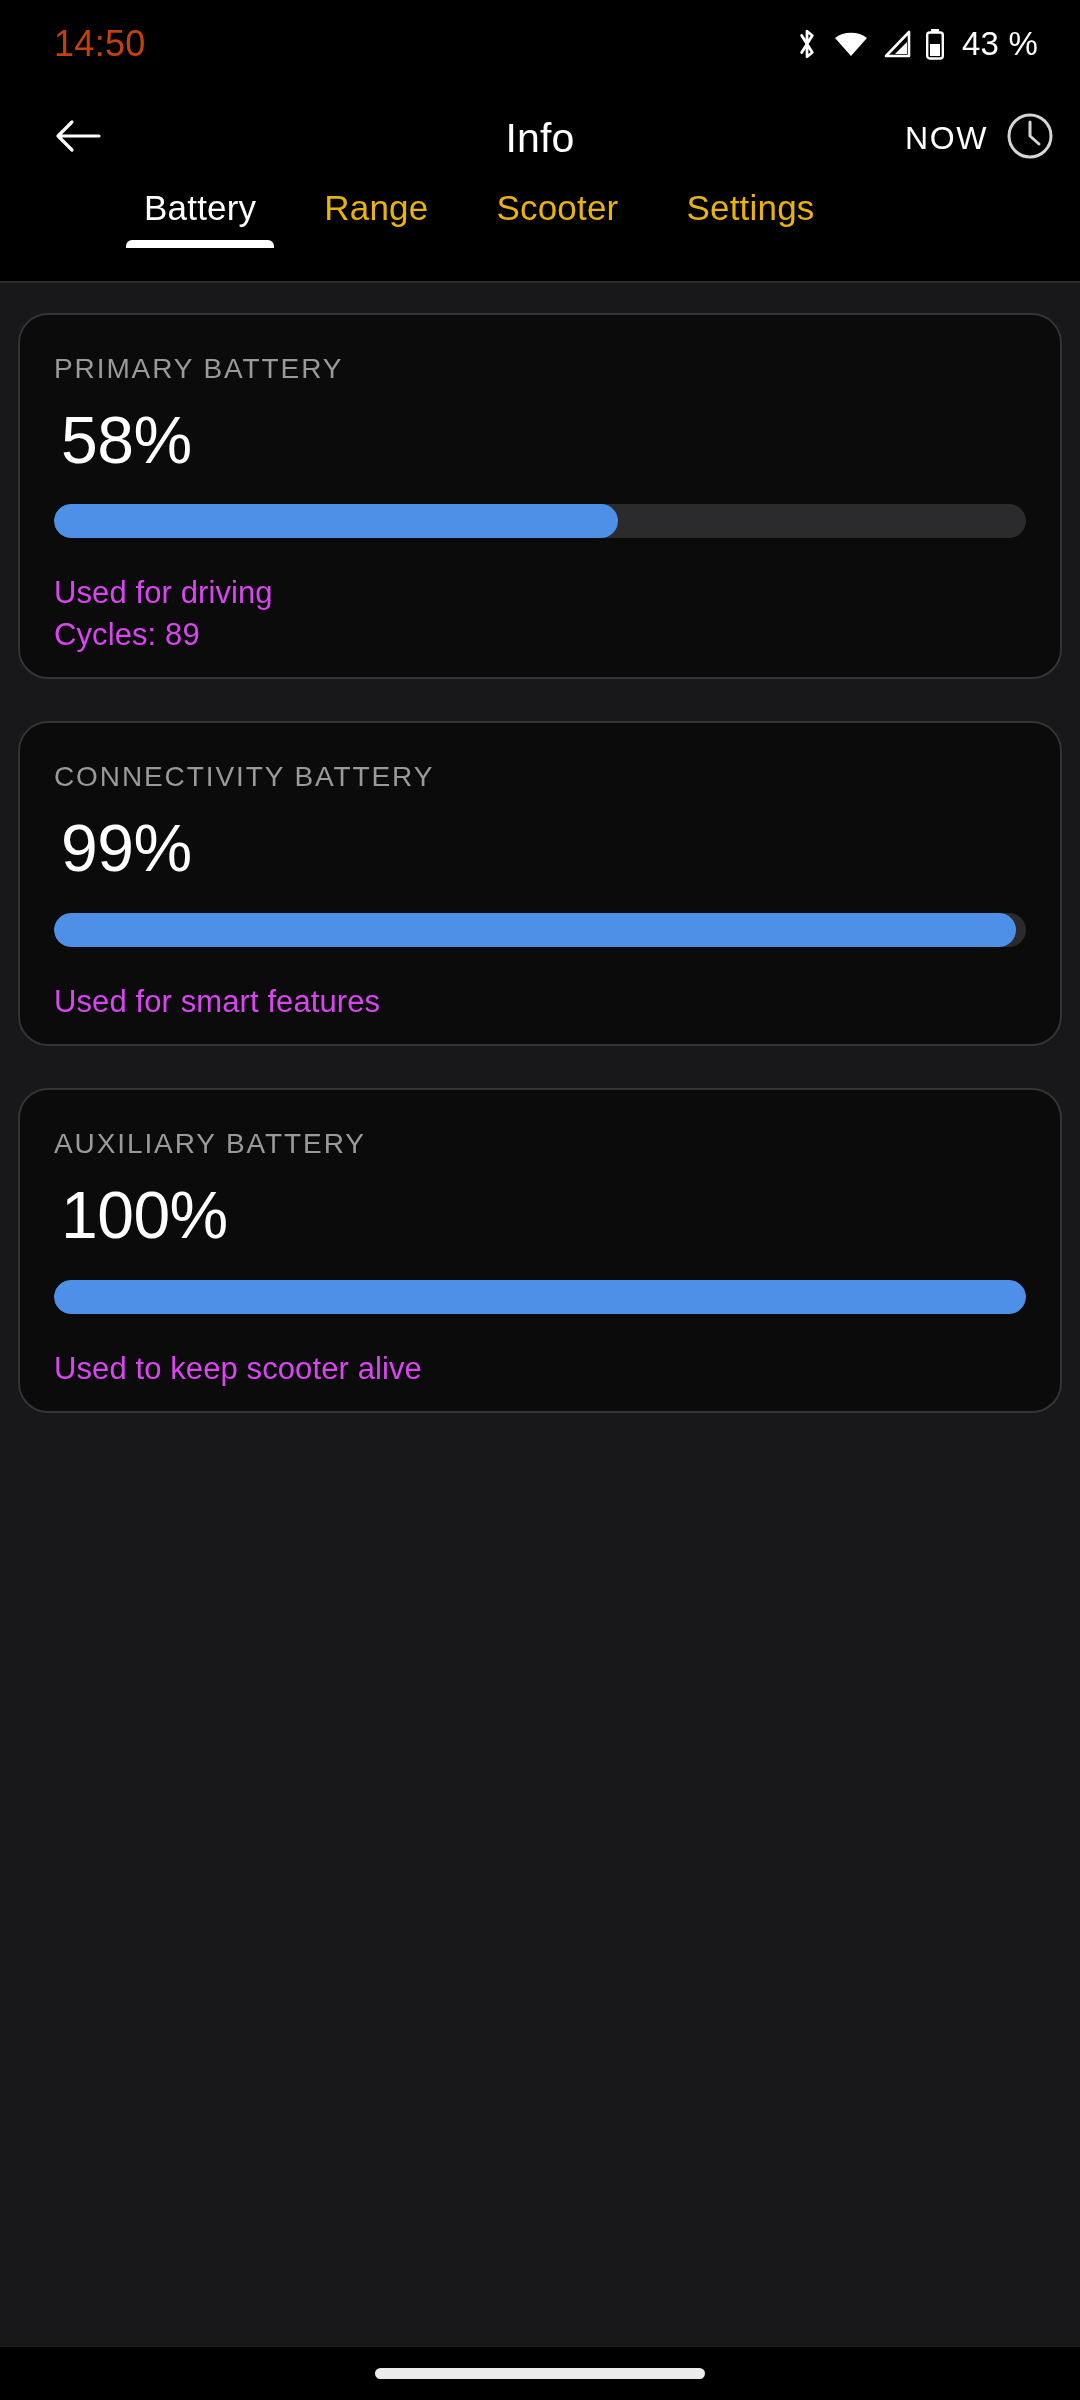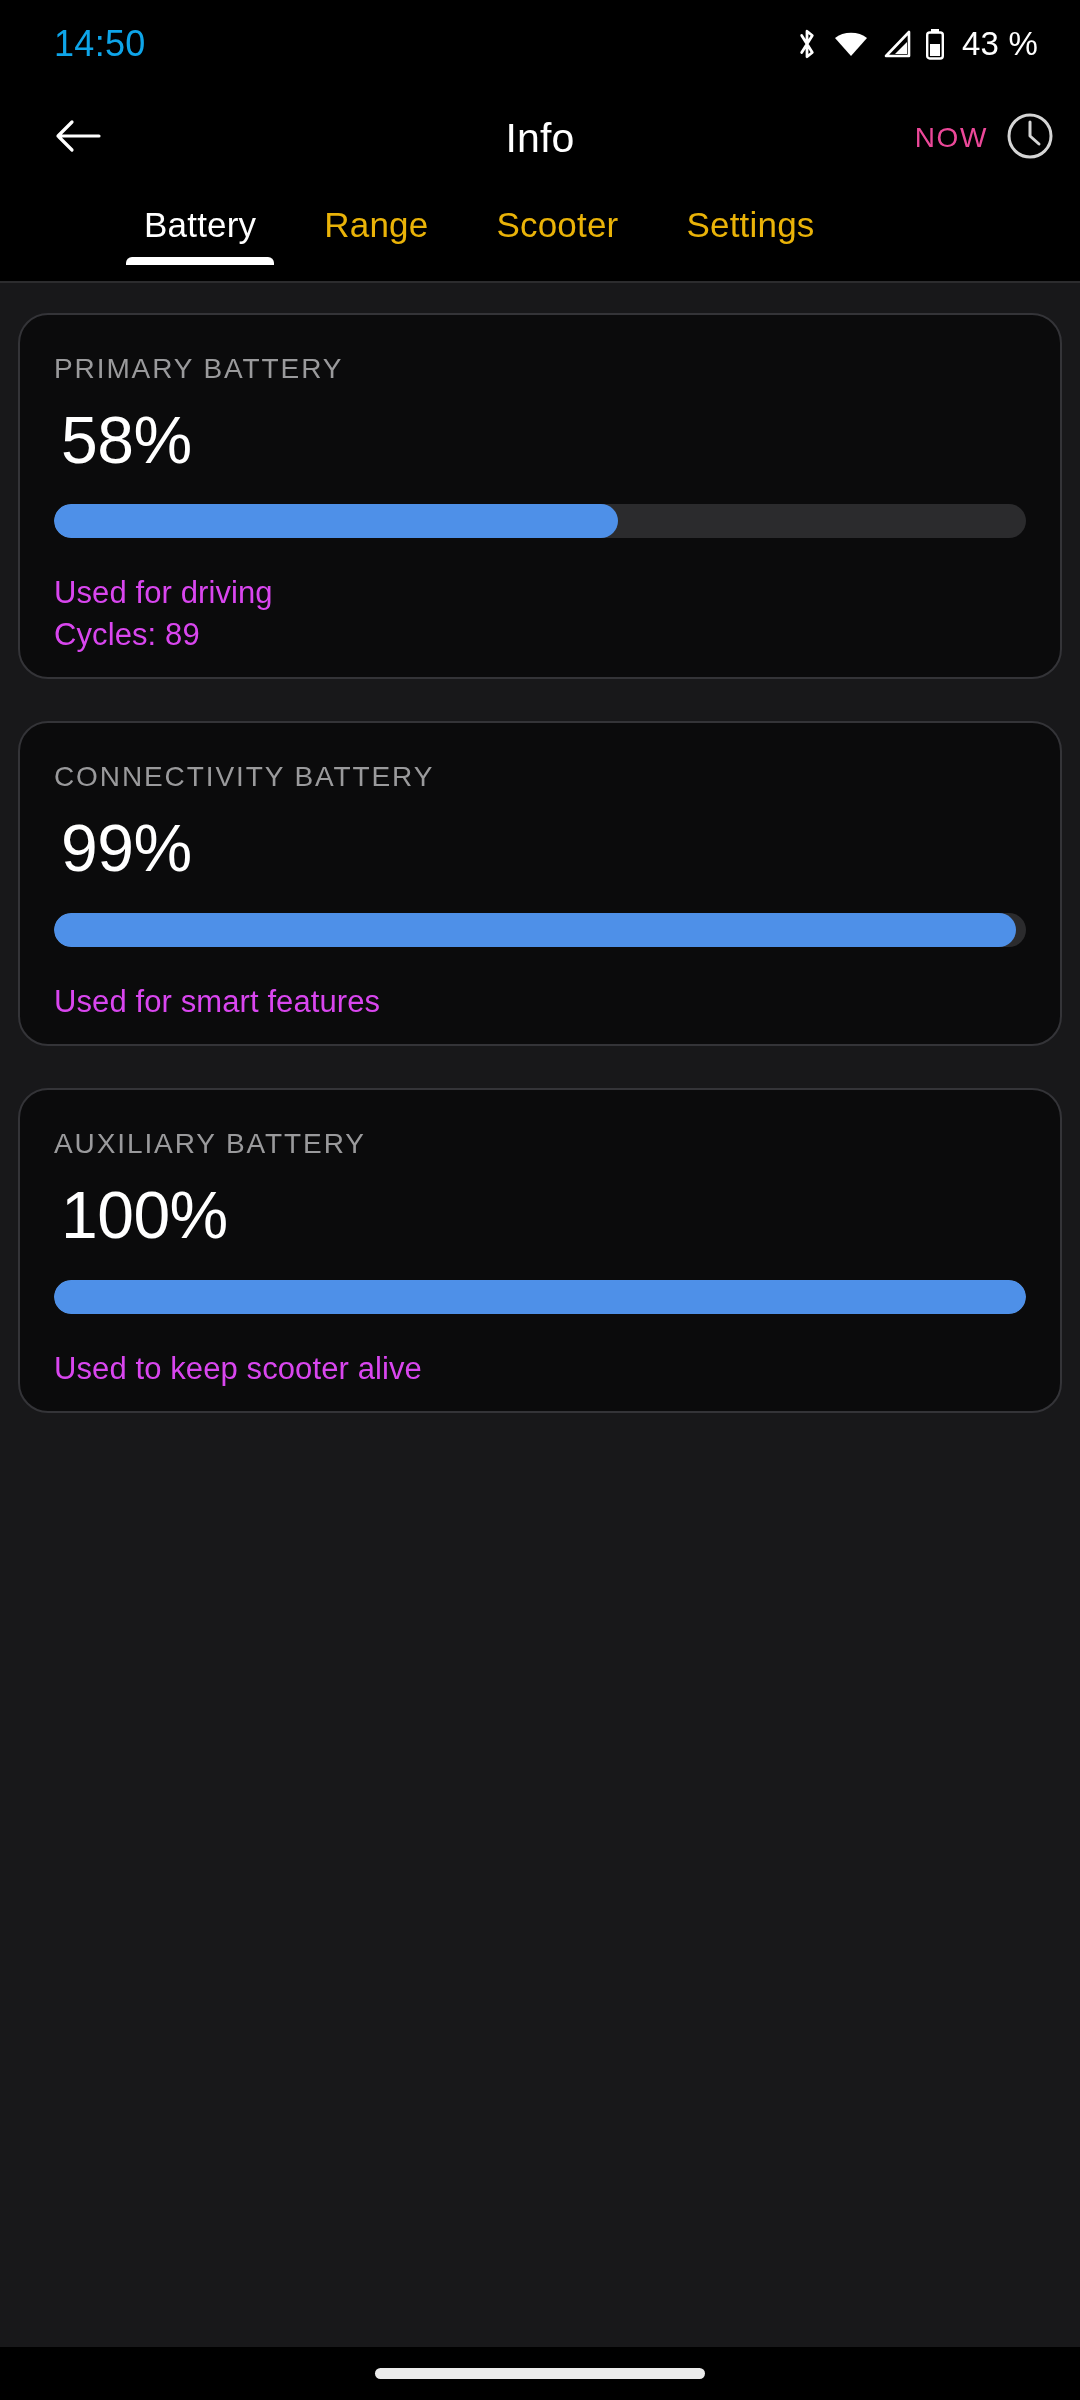--- a/index.html
+++ b/index.html
@@ -29,21 +29,21 @@
     height: 88px;
     flex: 0 0 88px;
     background: #000000;
     display: flex;
     align-items: center;
     justify-content: space-between;
     padding: 0 42px 0 54px;
     box-sizing: border-box;
   }
   .status-clock {
-    color: #0ea5e9;
+    color: #c2410c;
     font-size: 36px;
     letter-spacing: 0.3px;
   }
   .status-right {
     display: flex;
     align-items: center;
     gap: 13px;
   }
   .status-right svg { display: block; }
   .status-battery-text {
@@ -85,33 +85,33 @@
   }
   .now-button {
     margin-left: auto;
     display: flex;
     align-items: center;
     gap: 16px;
     cursor: pointer;
     padding-right: 8px;
   }
   .now-label {
-    color: #ec4899;
-    font-size: 28px;
+    color: #ffffff;
+    font-size: 32px;
     letter-spacing: 1.6px;
     text-align: center;
   }
 
   
   .tab-bar {
     height: 95px;
     flex: 0 0 95px;
     background: #000000;
     display: flex;
-    align-items: center;
+    align-items: flex-start;
     padding-left: 110px;
     box-sizing: border-box;
     border-bottom: 2px solid #2c2c2e;
     position: relative;
   }
   .tab {
     position: relative;
     padding: 0 34px 20px 34px;
     cursor: pointer;
   }

